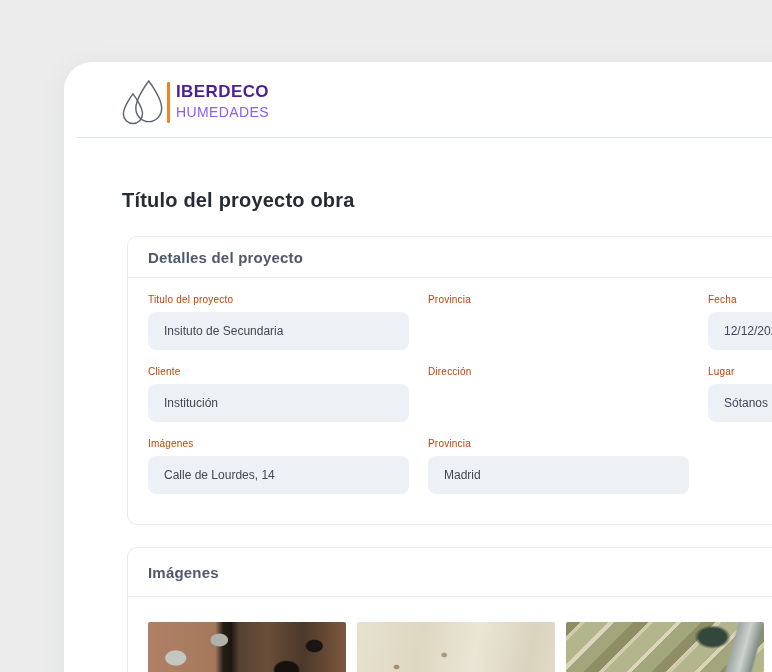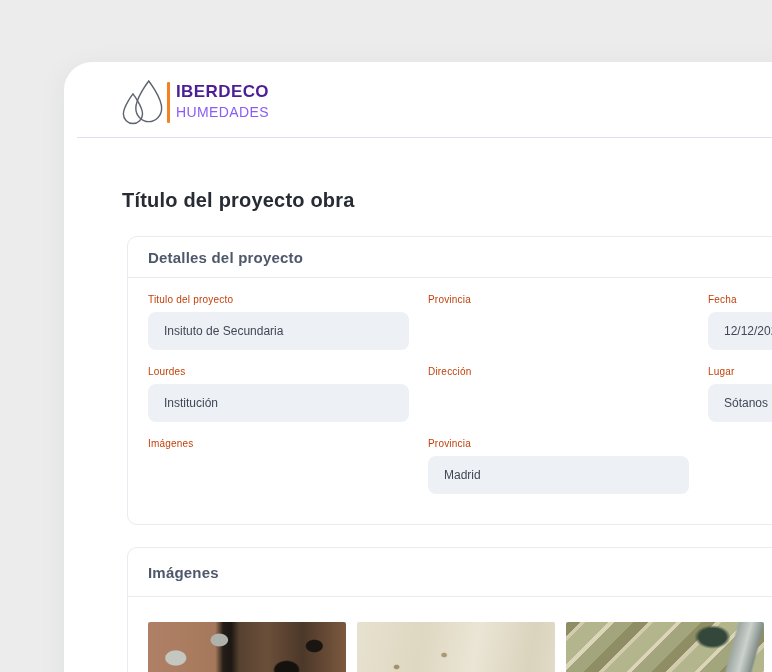--- a/index.html
+++ b/index.html
@@ -158,35 +158,36 @@
           <div class="field">
             <span class="field-label">Provincia</span>
           </div>
 
           <div class="field">
             <span class="field-label">Fecha</span>
             <input class="field-input" type="text" value="12/12/2022" style="">
           </div>
 
           <div class="field">
-            <span class="field-label">Lourdes</span>
+            <span class="field-label">Cliente</span>
             <input class="field-input" type="text" value="Institución" style="">
           </div>
 
           <div class="field">
             <span class="field-label">Dirección</span>
           </div>
 
           <div class="field">
             <span class="field-label">Lugar</span>
             <input class="field-input" type="text" value="Sótanos" style="">
           </div>
 
           <div class="field">
             <span class="field-label">Imágenes</span>
+            <input class="field-input" type="text" value="Calle de Lourdes, 14" style="">
           </div>
 
 
           <div class="field">
             <span class="field-label">Provincia</span>
             <input class="field-input" type="text" value="Madrid" style="">
           </div>
 
         </div>
       </div>

